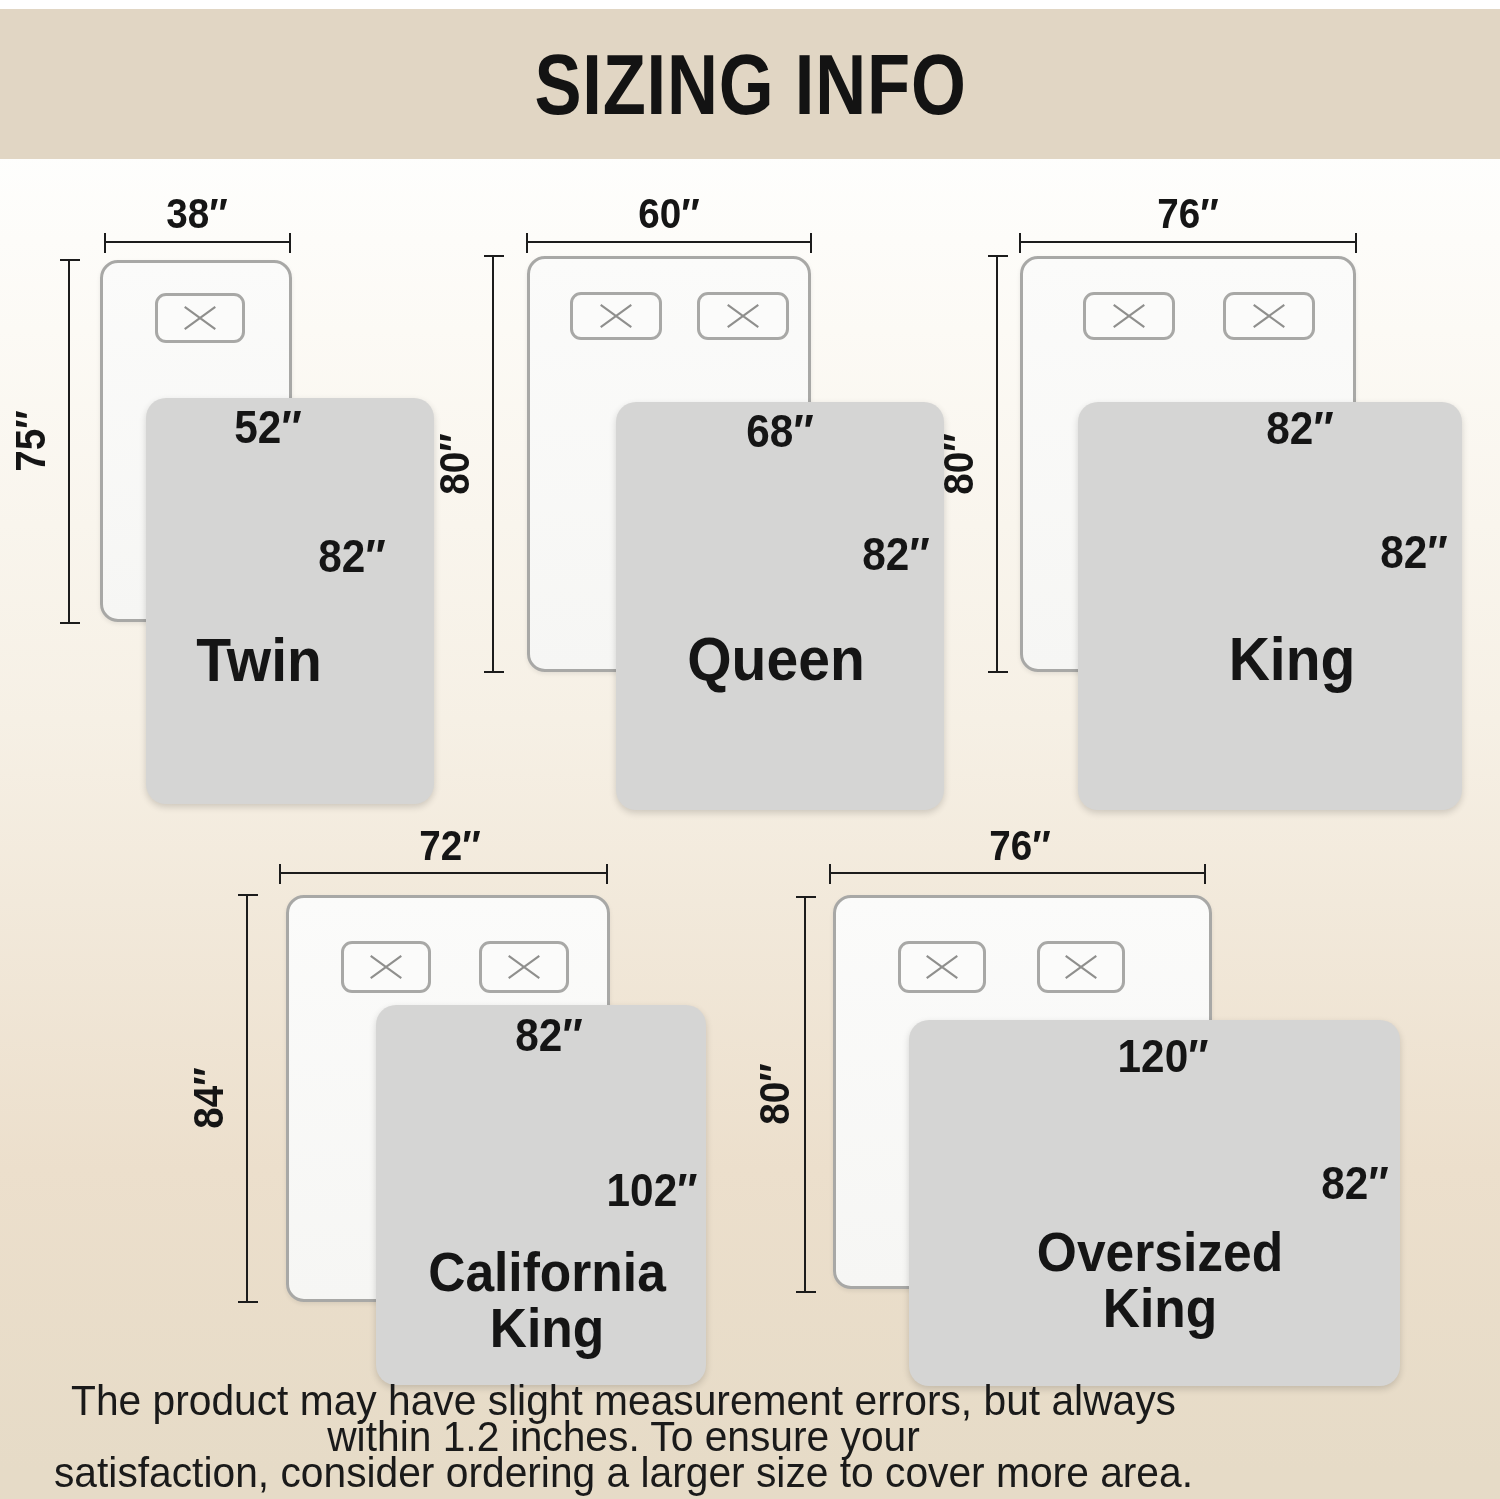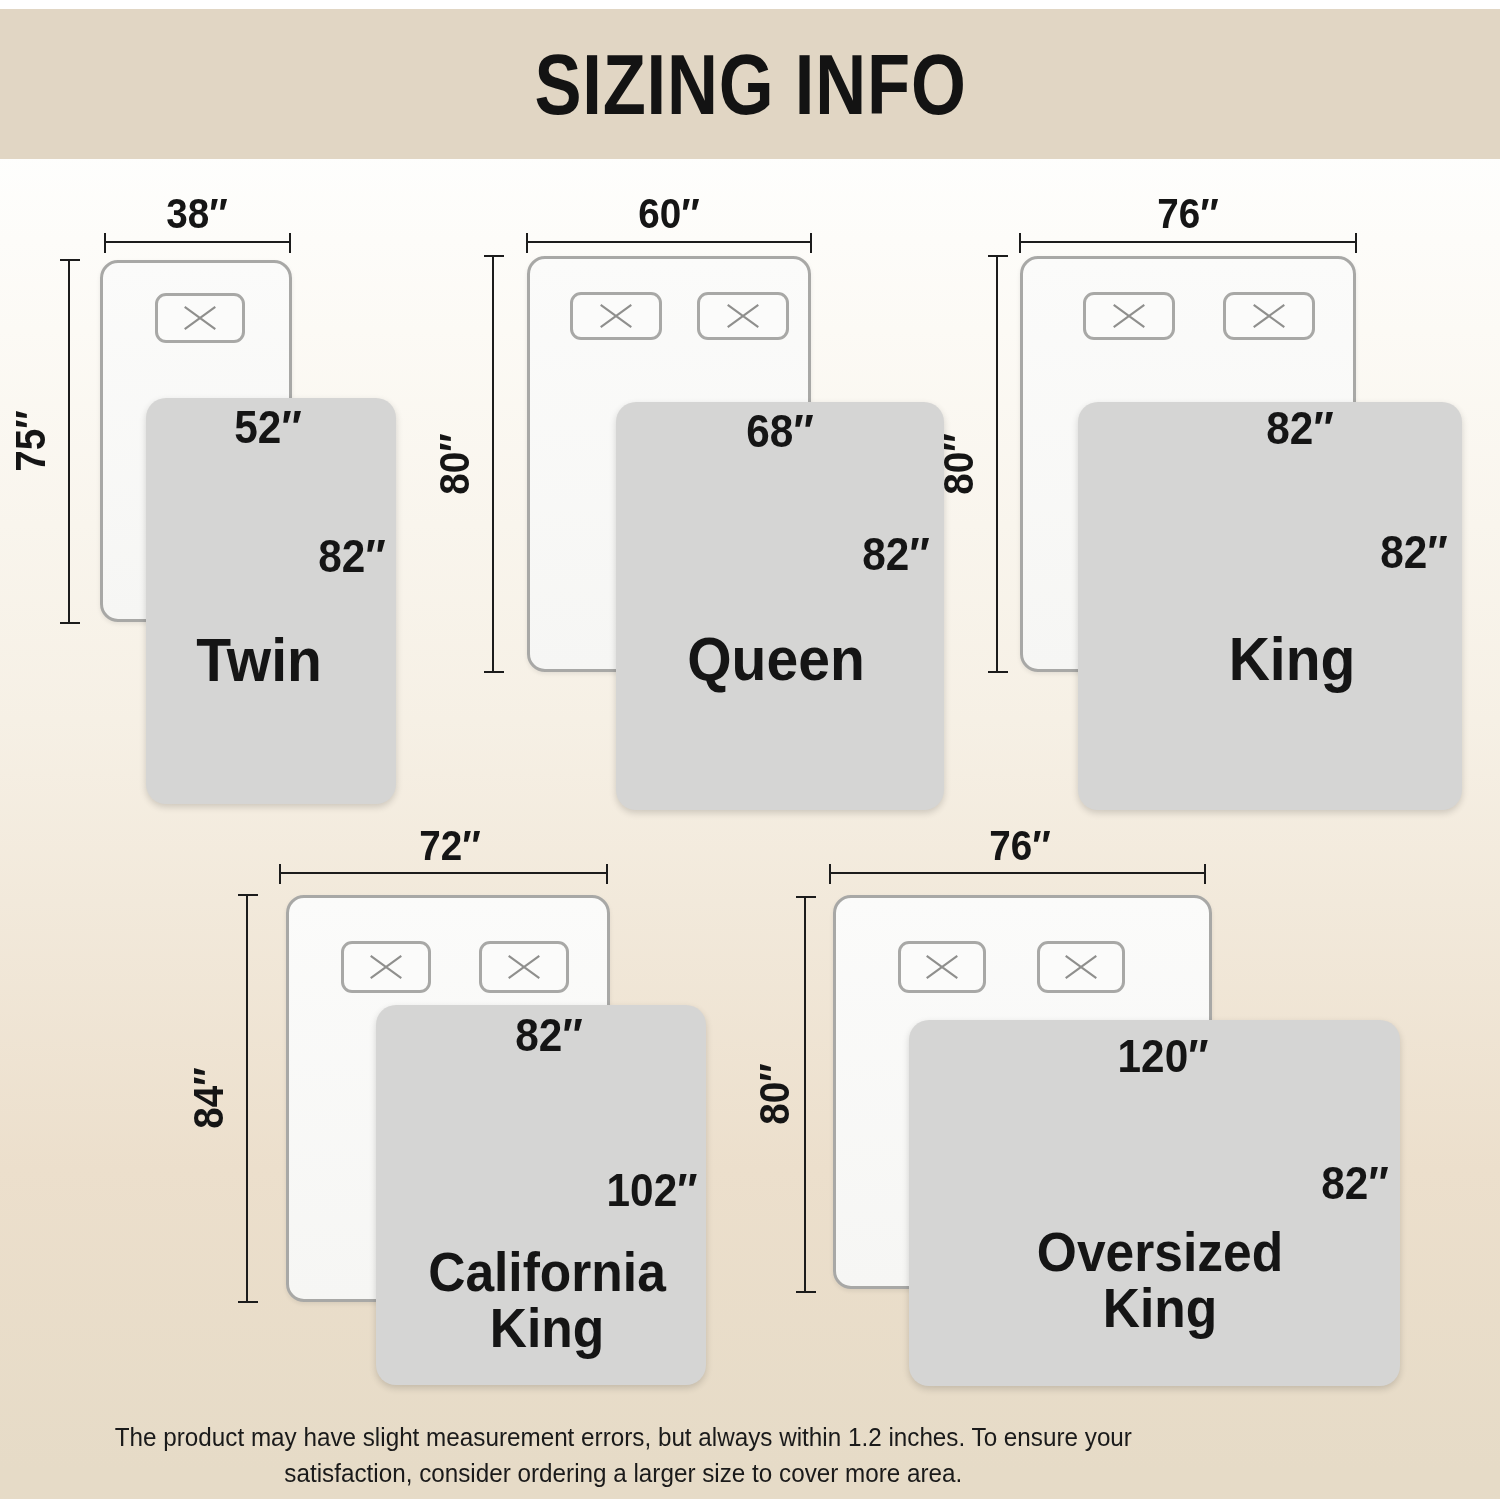--- a/index.html
+++ b/index.html
@@ -45,21 +45,21 @@
   .dim-line-v::before{top:-1px;} .dim-line-v::after{bottom:-1px;}
   .lbl{position:absolute;white-space:nowrap;font-weight:700;color:#151515;}
   .lbl.c{transform:translate(-50%,-50%) scaleX(.92);}
   .lbl.rot{transform:translate(-50%,-50%) rotate(-90deg) scaleX(.92);}
   .dim-lbl{font-size:42px;}
   .blk-lbl{font-size:46px;}
   .name-lbl{font-size:62px;}
   .name-lbl2{font-size:56px;line-height:56px;text-align:center;}
   .footer{
     position:absolute;left:0;bottom:8px;width:1247px;text-align:center;
-    font-size:25px;line-height:36px;color:#1a1a1a;
+    font-size:42px;line-height:36px;color:#1a1a1a;
   }
   .footer .inner{display:inline-block;transform:scaleX(.97);}
 </style>
 </head>
 <body>
 
 <div class="canvas">
 
   <div class="header">
     <div class="title">SIZING INFO</div>
@@ -70,21 +70,21 @@
     <div class="dim-line-h" style="left:105px;top:241px;width:185px"></div>
     <div class="lbl rot dim-lbl" style="left:31px;top:441px">75″</div>
     <div class="dim-line-v" style="left:68px;top:260px;height:363px"></div>
     <div class="bed" style="left:100px;top:260px;width:192px;height:362px">
       <div class="pillow" style="left:52px;top:30px;width:90px;height:50px">
         <svg viewBox="0 0 60 40">
             <path d="M12 7 L48 33 M48 7 L12 33"></path>
           </svg>
       </div>
     </div>
-    <div class="blanket" style="left:146px;top:398px;width:250px;height:406px">
+    <div class="blanket" style="left:146px;top:398px;width:288px;height:406px">
       <div class="lbl c blk-lbl" style="left:122px;top:29px">52″</div>
       <div class="lbl c blk-lbl" style="left:206px;top:158px">82″</div>
       <div class="lbl c name-lbl" style="left:113px;top:261px">Twin</div>
     </div>
   </div>
 
   <div>
     <div class="lbl c dim-lbl" style="left:669px;top:214px">60″</div>
     <div class="dim-line-h" style="left:527px;top:241px;width:284px"></div>
     <div class="lbl rot dim-lbl" style="left:455px;top:464px">80″</div>

